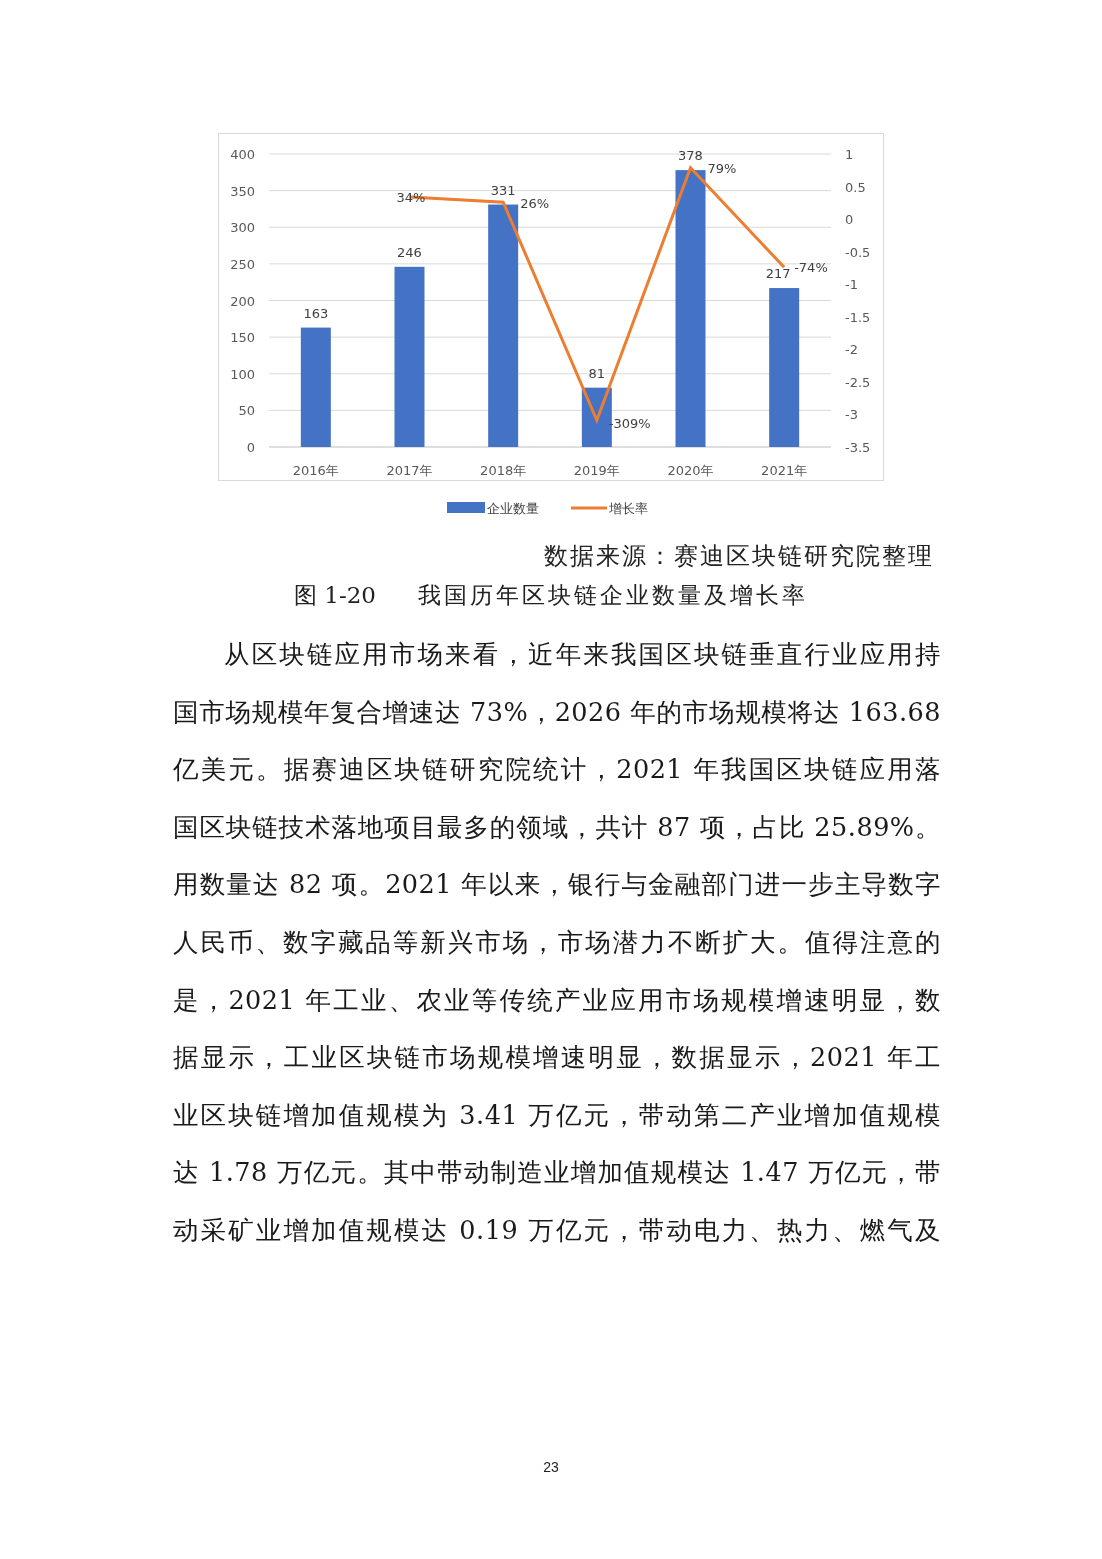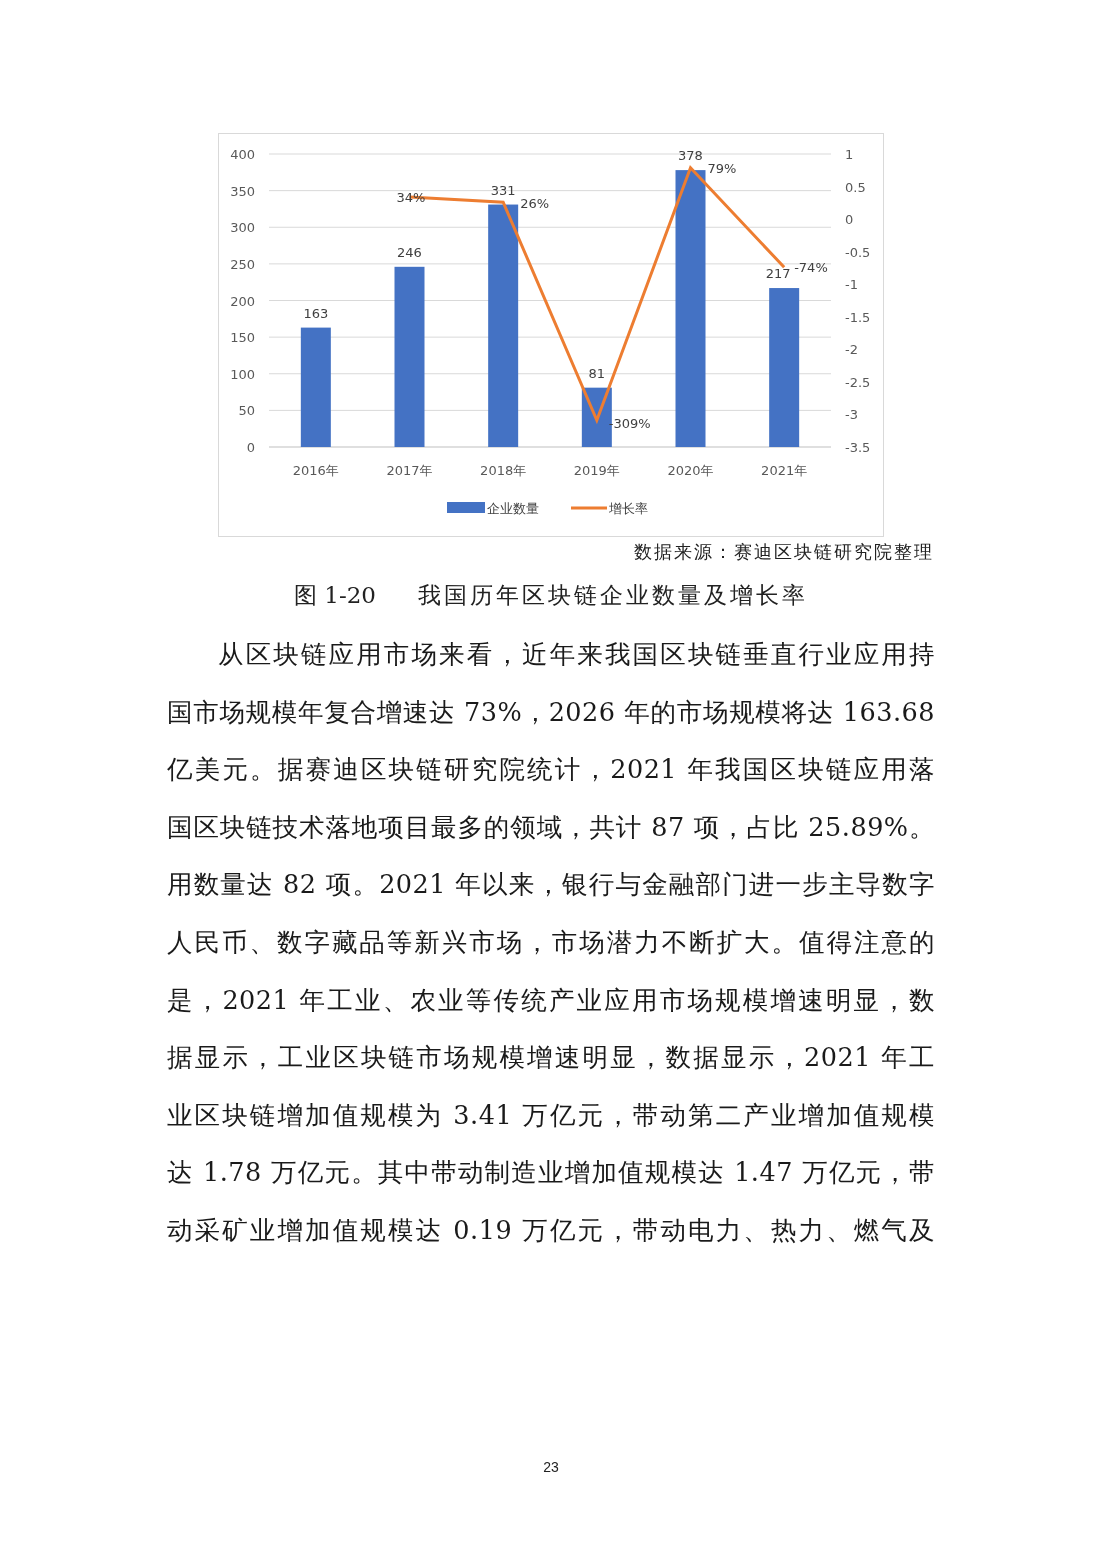--- a/index.html
+++ b/index.html
@@ -1,28 +1,28 @@
 <!DOCTYPE html>
 <html><head>
 <meta charset="utf-8">
 <style>
   html, body { margin: 0; padding: 0; background: #ffffff; }
   body { width: 1102px; height: 1559px; position: relative; overflow: hidden;
          font-family: "DejaVu Serif", "Liberation Serif", serif; color: #111; }
-  .chart-frame { position: absolute; left: 218px; top: 133px; width: 666px; height: 404px;
+  .chart-frame { position: absolute; left: 218px; top: 133px; width: 666px; height: 348px;
                  border: 1.5px solid #d9d9d9; box-sizing: border-box; background: #fff; }
   svg.chart { position: absolute; left: 0; top: 0; }
   .axis-text { font-family: "DejaVu Sans", "Liberation Sans", sans-serif; font-size: 13px; fill: #595959; }
   .label-text { font-family: "DejaVu Sans", "Liberation Sans", sans-serif; font-size: 13px; fill: #404040; }
-  .source { position: absolute; right: 168px; top: 540px; font-size: 18px; letter-spacing: 2px; color: #222;
+  .source { position: absolute; right: 168px; top: 540px; font-size: 24px; letter-spacing: 2px; color: #222;
             font-family: "DejaVu Serif", "Liberation Serif", serif; }
   .caption { position: absolute; left: 0; width: 1102px; top: 580px; text-align: center; font-size: 23px;
              color: #222; letter-spacing: 3px; font-family: "DejaVu Serif", "Liberation Serif", serif; }
   .caption .num { margin-right: 42px; letter-spacing: 0; }
-  .body-text { position: absolute; left: 167px; width: 768px; top: 632px; }
+  .body-text { position: absolute; left: 173px; width: 768px; top: 632px; }
   .line { height: 57.6px; font-size: 25.5px; line-height: 44px; white-space: nowrap;
           text-align: justify; text-align-last: justify; letter-spacing: 0.5px; color: #1a1a1a;
           font-family: "DejaVu Serif", "Liberation Serif", serif; }
   .line.first { text-indent: 51px; }
   .page-number { position: absolute; left: 0; width: 1102px; top: 1449px; text-align: center; font-size: 14px;
                  font-family: "Liberation Sans", "DejaVu Sans", sans-serif; color: #222; margin-top: 10px; }
 </style>
 </head>
 <body>
 

